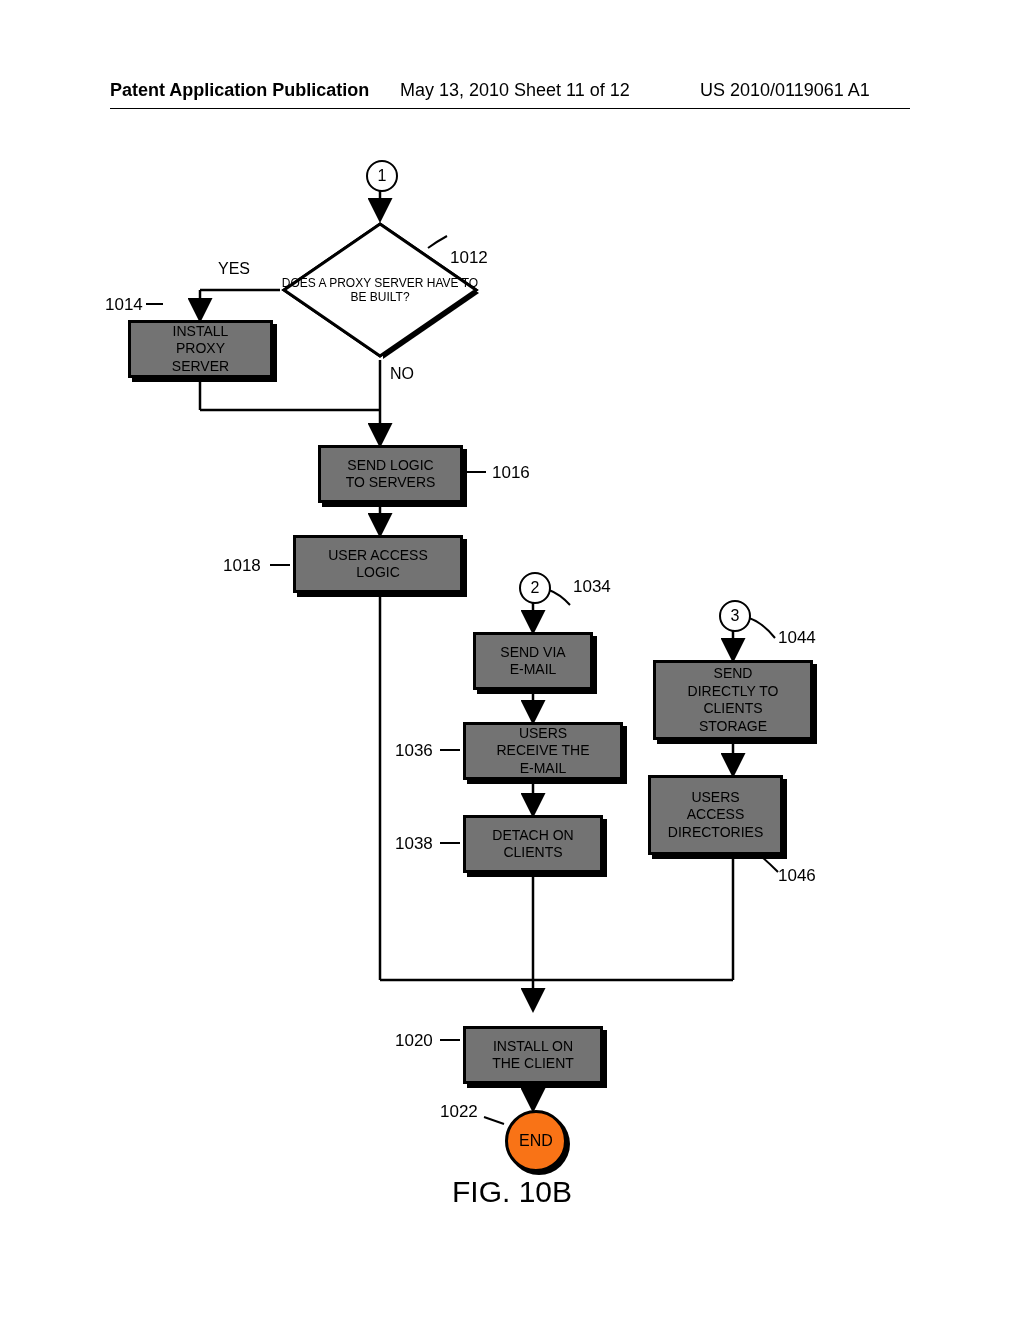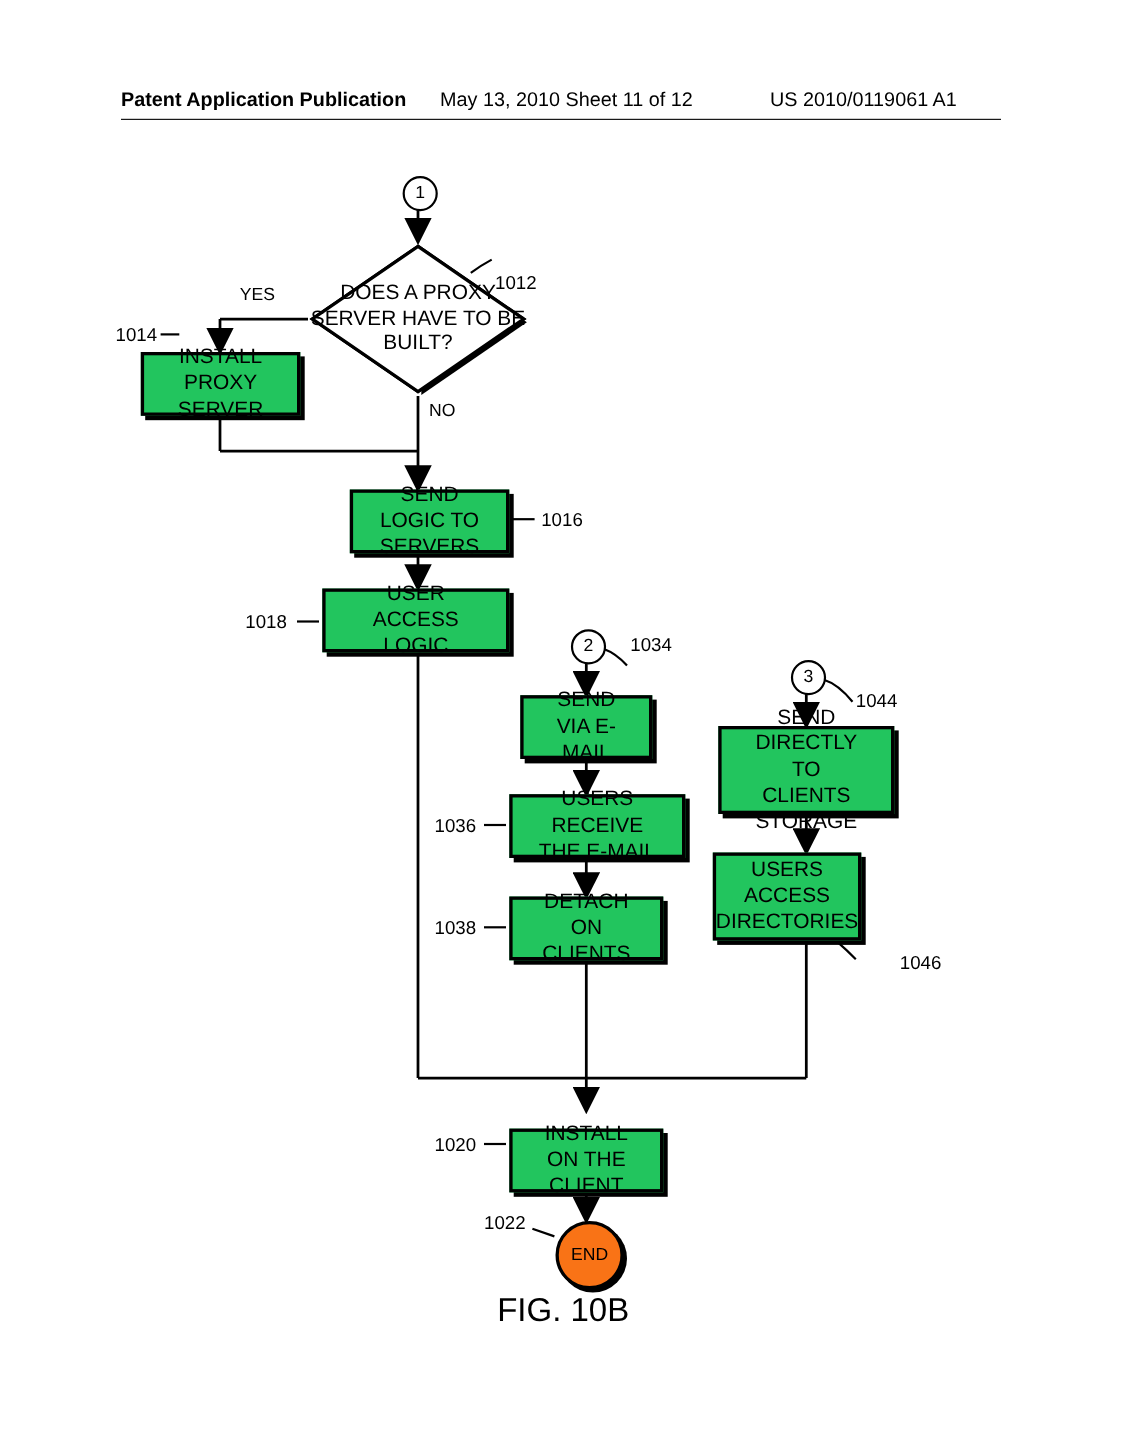--- a/index.html
+++ b/index.html
@@ -43,27 +43,27 @@
   .diagram {
     position: absolute;
     top: 150px;
     left: 0;
     width: 1024px;
     height: 1050px;
   }
   .box {
     position: absolute;
     border: 3px solid #000;
-    background: #22c55e;
+    background: #737373;
     box-shadow: 4px 4px 0 #000;
     text-align: center;
     display: flex;
     align-items: center;
     justify-content: center;
-    font-size: 19px;
+    font-size: 14px;
     line-height: 1.25;
     padding: 23px;
     box-sizing: border-box;
   }
   .diamond {
     position: absolute;
     width: 200px;
     height: 140px;
   }
   .diamond svg {
@@ -72,21 +72,21 @@
   }
   .diamond .dlabel {
     position: absolute;
     top: 0; left: 0;
     width: 100%;
     height: 100%;
     display: flex;
     align-items: center;
     justify-content: center;
     text-align: center;
-    font-size: 19px;
+    font-size: 12px;
     line-height: 1.2;
   }
   .circle {
     position: absolute;
     width: 28px;
     height: 28px;
     border: 2px solid #000;
     border-radius: 50%;
     background: #fff;
     text-align: center;
@@ -237,21 +237,21 @@
 
   <div class="box" style="left:463px; top:665px; width:140px; height:58px;">DETACH ON CLIENTS</div>
   <span class="reflabel" style="left:395px; top:684px;">1038</span>
 
   <div class="circle" style="left:719px; top:450px;">3</div>
   <span class="reflabel" style="left:778px; top:478px;">1044</span>
 
   <div class="box" style="left:653px; top:510px; width:160px; height:80px;">SEND DIRECTLY TO CLIENTS STORAGE</div>
 
   <div class="box" style="left:648px; top:625px; width:135px; height:80px;">USERS ACCESS DIRECTORIES</div>
-  <span class="reflabel" style="left:778px; top:716px;margin-left:40px;">1046</span>
+  <span class="reflabel" style="left:778px; top:716px;">1046</span>
 
   <div class="box" style="left:463px; top:860px; width:140px; height:58px;margin-top:16px;">INSTALL ON THE CLIENT</div>
   <span class="reflabel" style="left:395px; top:881px;">1020</span>
 
   <div class="endcircle" style="left:505px; top:960px;">END</div>
   <span class="reflabel" style="left:440px; top:952px;">1022</span>
 
 </div>
 
 <div class="fig">FIG. 10B</div>

